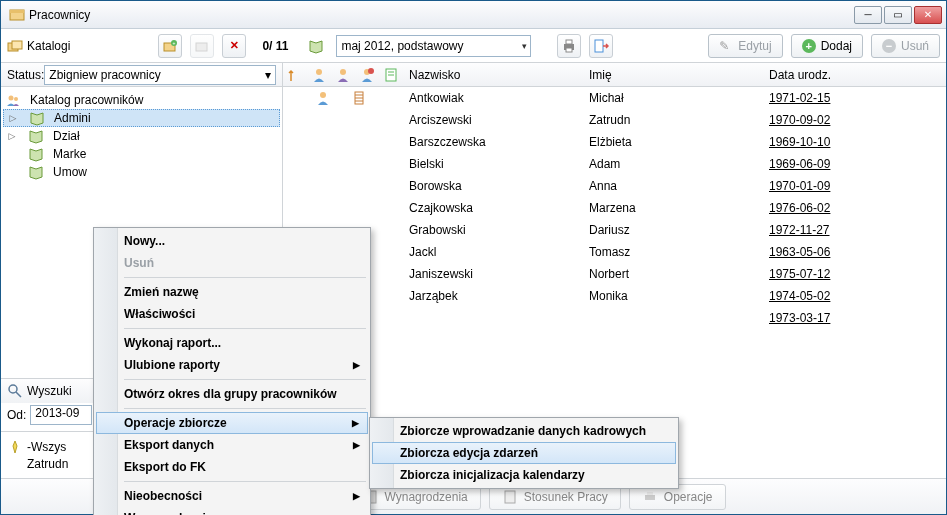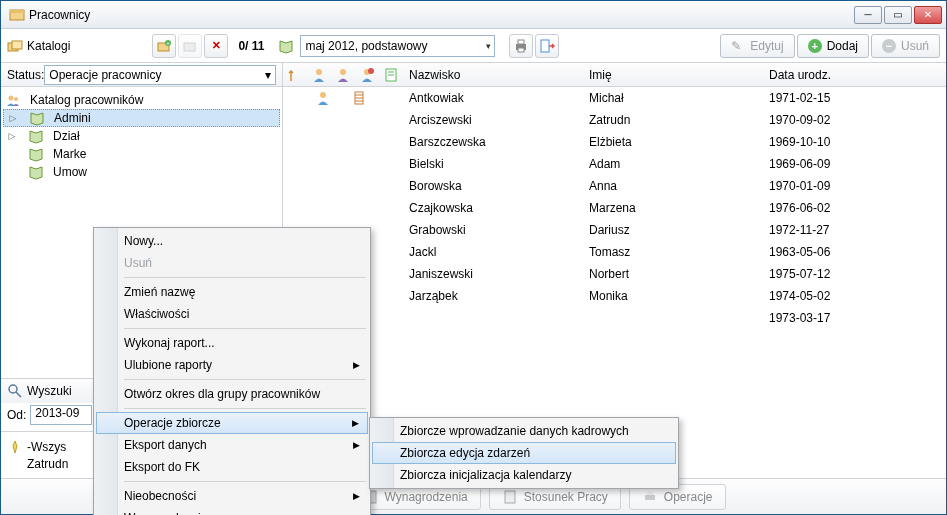--- a/index.html
+++ b/index.html
@@ -9,21 +9,21 @@
 
 
 .titlebar { height: 28px; background: linear-gradient(#fdfdfe, #e8ecf2); border-bottom: 1px solid #c5cfd8; display: flex; align-items: center; padding: 0 4px; }
 .titlebar .title { flex: 1; padding-left: 4px; display: flex; align-items: center; gap: 4px; }
 .titlebar .title .icon { width: 16px; height: 16px; }
 .titlebar .win-controls { display: flex; gap: 2px; }
 .win-btn { width: 28px; height: 18px; border: 1px solid #8a9aa8; border-radius: 2px; display: flex; align-items: center; justify-content: center; background: linear-gradient(#f7f9fb,#e4e9ef); font-size: 10px; cursor: default; }
 .win-btn.close { background: linear-gradient(#f0a0a0,#d85050); border-color:#a83030; color:#fff; }
 
 
-.toolbar { height: 34px; border-bottom: 1px solid #d0d4d8; display: flex; align-items: center; padding: 0 6px; gap: 2px; }
+.toolbar { height: 34px; border-bottom: 1px solid #d0d4d8; display: flex; align-items: center; padding: 0 6px; gap: 8px; }
 .toolbar .spacer { flex: 1; }
 .tbtn { width: 24px; height: 24px; border: 1px solid #c8ced4; border-radius: 3px; background: linear-gradient(#fff,#eef1f4); display:flex; align-items:center; justify-content:center; font-size:11px; cursor:default; }
 .tbtn.danger { color:#c00; font-weight:bold; }
 .period-select { width: 195px; height: 22px; border:1px solid #9db5ca; padding: 0 4px; display:flex; align-items:center; justify-content:space-between; background:#fff; }
 .period-select .arrow { font-size:9px; color:#333; }
 .page-indicator { font-weight: bold; padding: 0 8px; text-align:left; }
 .bigbtn { height: 24px; padding: 0 10px; border:1px solid #b9c2ca; border-radius:3px; background:linear-gradient(#fff,#eef1f4); display:flex; align-items:center; gap:5px; cursor:default; }
 .bigbtn.disabled { color:#9aa0a6; }
 .bigbtn .plus { width:14px; height:14px; border-radius:50%; background:#5cb85c; color:#fff; display:flex; align-items:center; justify-content:center; font-size:11px; font-weight:bold; }
 .bigbtn .minus { width:14px; height:14px; border-radius:50%; background:#c8cccf; color:#fff; display:flex; align-items:center; justify-content:center; font-size:11px; font-weight:bold; }
@@ -55,31 +55,31 @@
 .filter-section { border-top:1px solid #d0d4d8; padding: 6px; }
 .filter-row { display:flex; align-items:center; gap:4px; padding: 1px 0; }
 
 .table-area { flex:1; position:relative; }
 .table-rows { position:absolute; inset:0; }
 .trow { height: 22px; display:flex; align-items:center; padding-left: 0; }
 .tcell-iconblock { width: 120px; display:flex; align-items:center; padding-left: 32px; gap: 20px; }
 .tcell { padding: 0 6px; }
 .tcell.nazwisko { width: 180px; }
 .tcell.imie { width: 180px; }
-.tcell.data { flex:1; }
+.tcell.data { flex:1;text-decoration:underline; }
 
 
 .bottombar { height: 36px; border-top:1px solid #d0d4d8; display:flex; align-items:center; justify-content:center; gap:8px; background: linear-gradient(#fdfdfe,#f0f2f5); }
 .bottombtn { height: 26px; padding: 0 12px; border:1px solid #d0d4d8; border-radius:3px; background:linear-gradient(#fff,#f2f4f6); display:flex; align-items:center; gap:6px; color:#888; cursor:default; }
 
 
 .context-menu { position:absolute; background:#f4f4f4; border:1px solid #a0a6ac; box-shadow: 3px 3px 6px rgba(0,0,0,0.25); padding: 2px; font-size:12px; }
 .cm-left { left: 92px; top: 140px; width: 278px; }
 .cm-right { left: 368px; top: 330px; width: 310px; }
-.cm-item { height: 22px; display:flex; align-items:center; padding: 0 24px 0 28px; position:relative; cursor:default; }
+.cm-item { height: 22px; display:flex; align-items:center; padding: 0 24px 0 28px; position:relative; cursor:default;font-weight:bold; }
 .cm-item.disabled { color:#9aa0a6; }
 .cm-item.hover { background: linear-gradient(#e9f2fb,#d3e6f8); border:1px solid #8cb8de; border-radius:0; padding-left:27px; height:22px;}
 .cm-item .arrow { position:absolute; right:8px; font-size:9px; }
 .cm-sep { height:1px; background:#d0d4d8; margin: 3px 2px 3px 28px; }
 .cm-gutter { position:absolute; left:0; top:0; bottom:0; width:24px; background:linear-gradient(to right,#eef1f4,#e4e8ec); border-right:1px solid #d8dcdf; }
 
 
 .svg { width:16px; height:16px; display:block; }
 
 .katalogi-label { display:flex; align-items:center; gap:4px; font-weight:normal; padding-right: 80px;}
@@ -163,21 +163,21 @@
     <div class="bigbtn disabled">
       <span class="minus">−</span>
       <span>Usuń</span>
     </div>
   </div>
 
   <div class="subheader">
     <div class="left">
       <label>Status:</label>
       <div class="status-select">
-        <span>Operacje pracownicy</span>
+        <span>Zbigniew pracownicy</span>
         <span class="arrow">▾</span>
       </div>
     </div>
     <div class="right">
       <div class="colhead icon">
           <svg class="svg" viewBox="0 0 16 16">
             <path d="M4 14 L4 4 M2 6 L4 4 L6 6" stroke="#d98b2a" fill="none" stroke-width="1.5"></path>
           </svg>
         </div>
       <div class="colhead icon">

